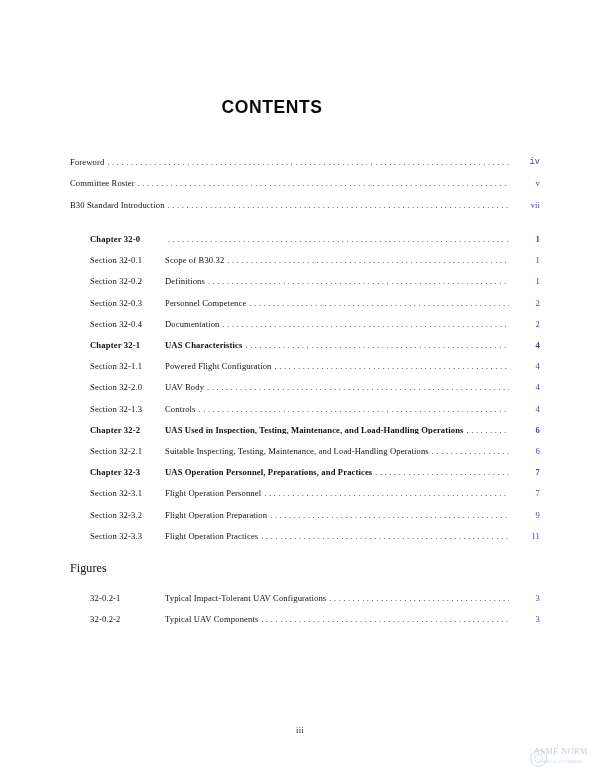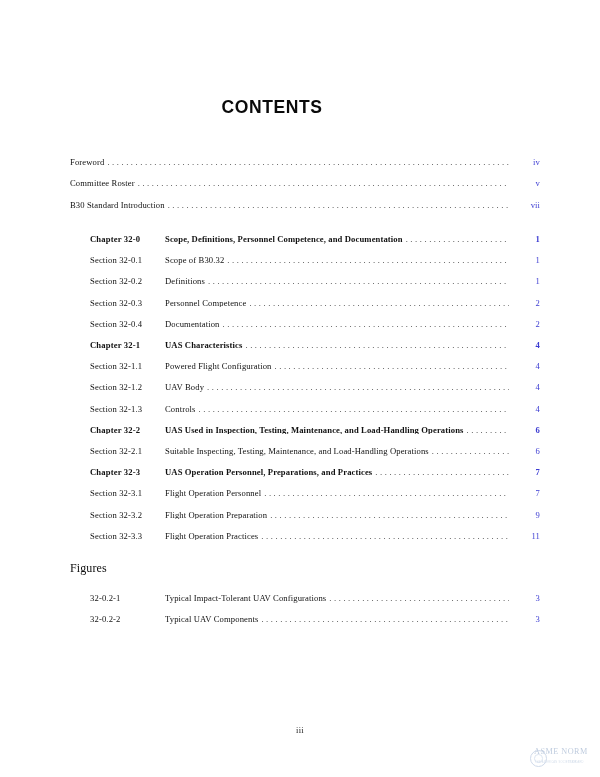--- a/index.html
+++ b/index.html
@@ -208,21 +208,21 @@
   <div class="contents-title">CONTENTS</div>
 
   <div class="toc">
 
     <div>
         <div class="toc-row front">
           <div class="col-title">
             <span class="title-text">Foreword</span>
             <span class="leader">............................................................................................................................................</span>
           </div>
-          <div class="col-page" style="color: rgb(60, 60, 210);">iv</div>
+          <div class="col-page" style="color: rgb(60, 60, 210); font-family: Liberation Mono, monospace;">iv</div>
         </div>
         <div class="toc-row front">
           <div class="col-title">
             <span class="title-text">Committee Roster</span>
             <span class="leader">............................................................................................................................................</span>
           </div>
           <div class="col-page" style="color: rgb(60, 60, 210);">v</div>
         </div>
         <div class="toc-row front">
           <div class="col-title">
@@ -232,21 +232,20 @@
           <div class="col-page" style="color: rgb(60, 60, 210);">vii</div>
         </div>
       </div>
 
     <div class="gap-front" style="height: 13px;"></div>
 
     <div>
         <div class="toc-row bold">
           <div class="col-label">Chapter 32-0</div>
           <div class="col-title">
-            <span class="title-text">Scope, Definitions, Personnel Competence, and Documentation</span>
             <span class="leader">............................................................................................................................................</span>
           </div>
           <div class="col-page" style="color: rgb(60, 60, 210);">1</div>
         </div>
         <div class="toc-row">
           <div class="col-label">Section 32-0.1</div>
           <div class="col-title">
             <span class="title-text">Scope of B30.32</span>
             <span class="leader">............................................................................................................................................</span>
           </div>
@@ -286,21 +285,21 @@
         </div>
         <div class="toc-row">
           <div class="col-label">Section 32-1.1</div>
           <div class="col-title">
             <span class="title-text">Powered Flight Configuration</span>
             <span class="leader">............................................................................................................................................</span>
           </div>
           <div class="col-page" style="color: rgb(60, 60, 210);">4</div>
         </div>
         <div class="toc-row">
-          <div class="col-label">Section 32-1.2</div>
+          <div class="col-label">Section 32-2.0</div>
           <div class="col-title">
             <span class="title-text">UAV Body</span>
             <span class="leader">............................................................................................................................................</span>
           </div>
           <div class="col-page" style="color: rgb(60, 60, 210);">4</div>
         </div>
         <div class="toc-row">
           <div class="col-label">Section 32-1.3</div>
           <div class="col-title">
             <span class="title-text">Controls</span>

